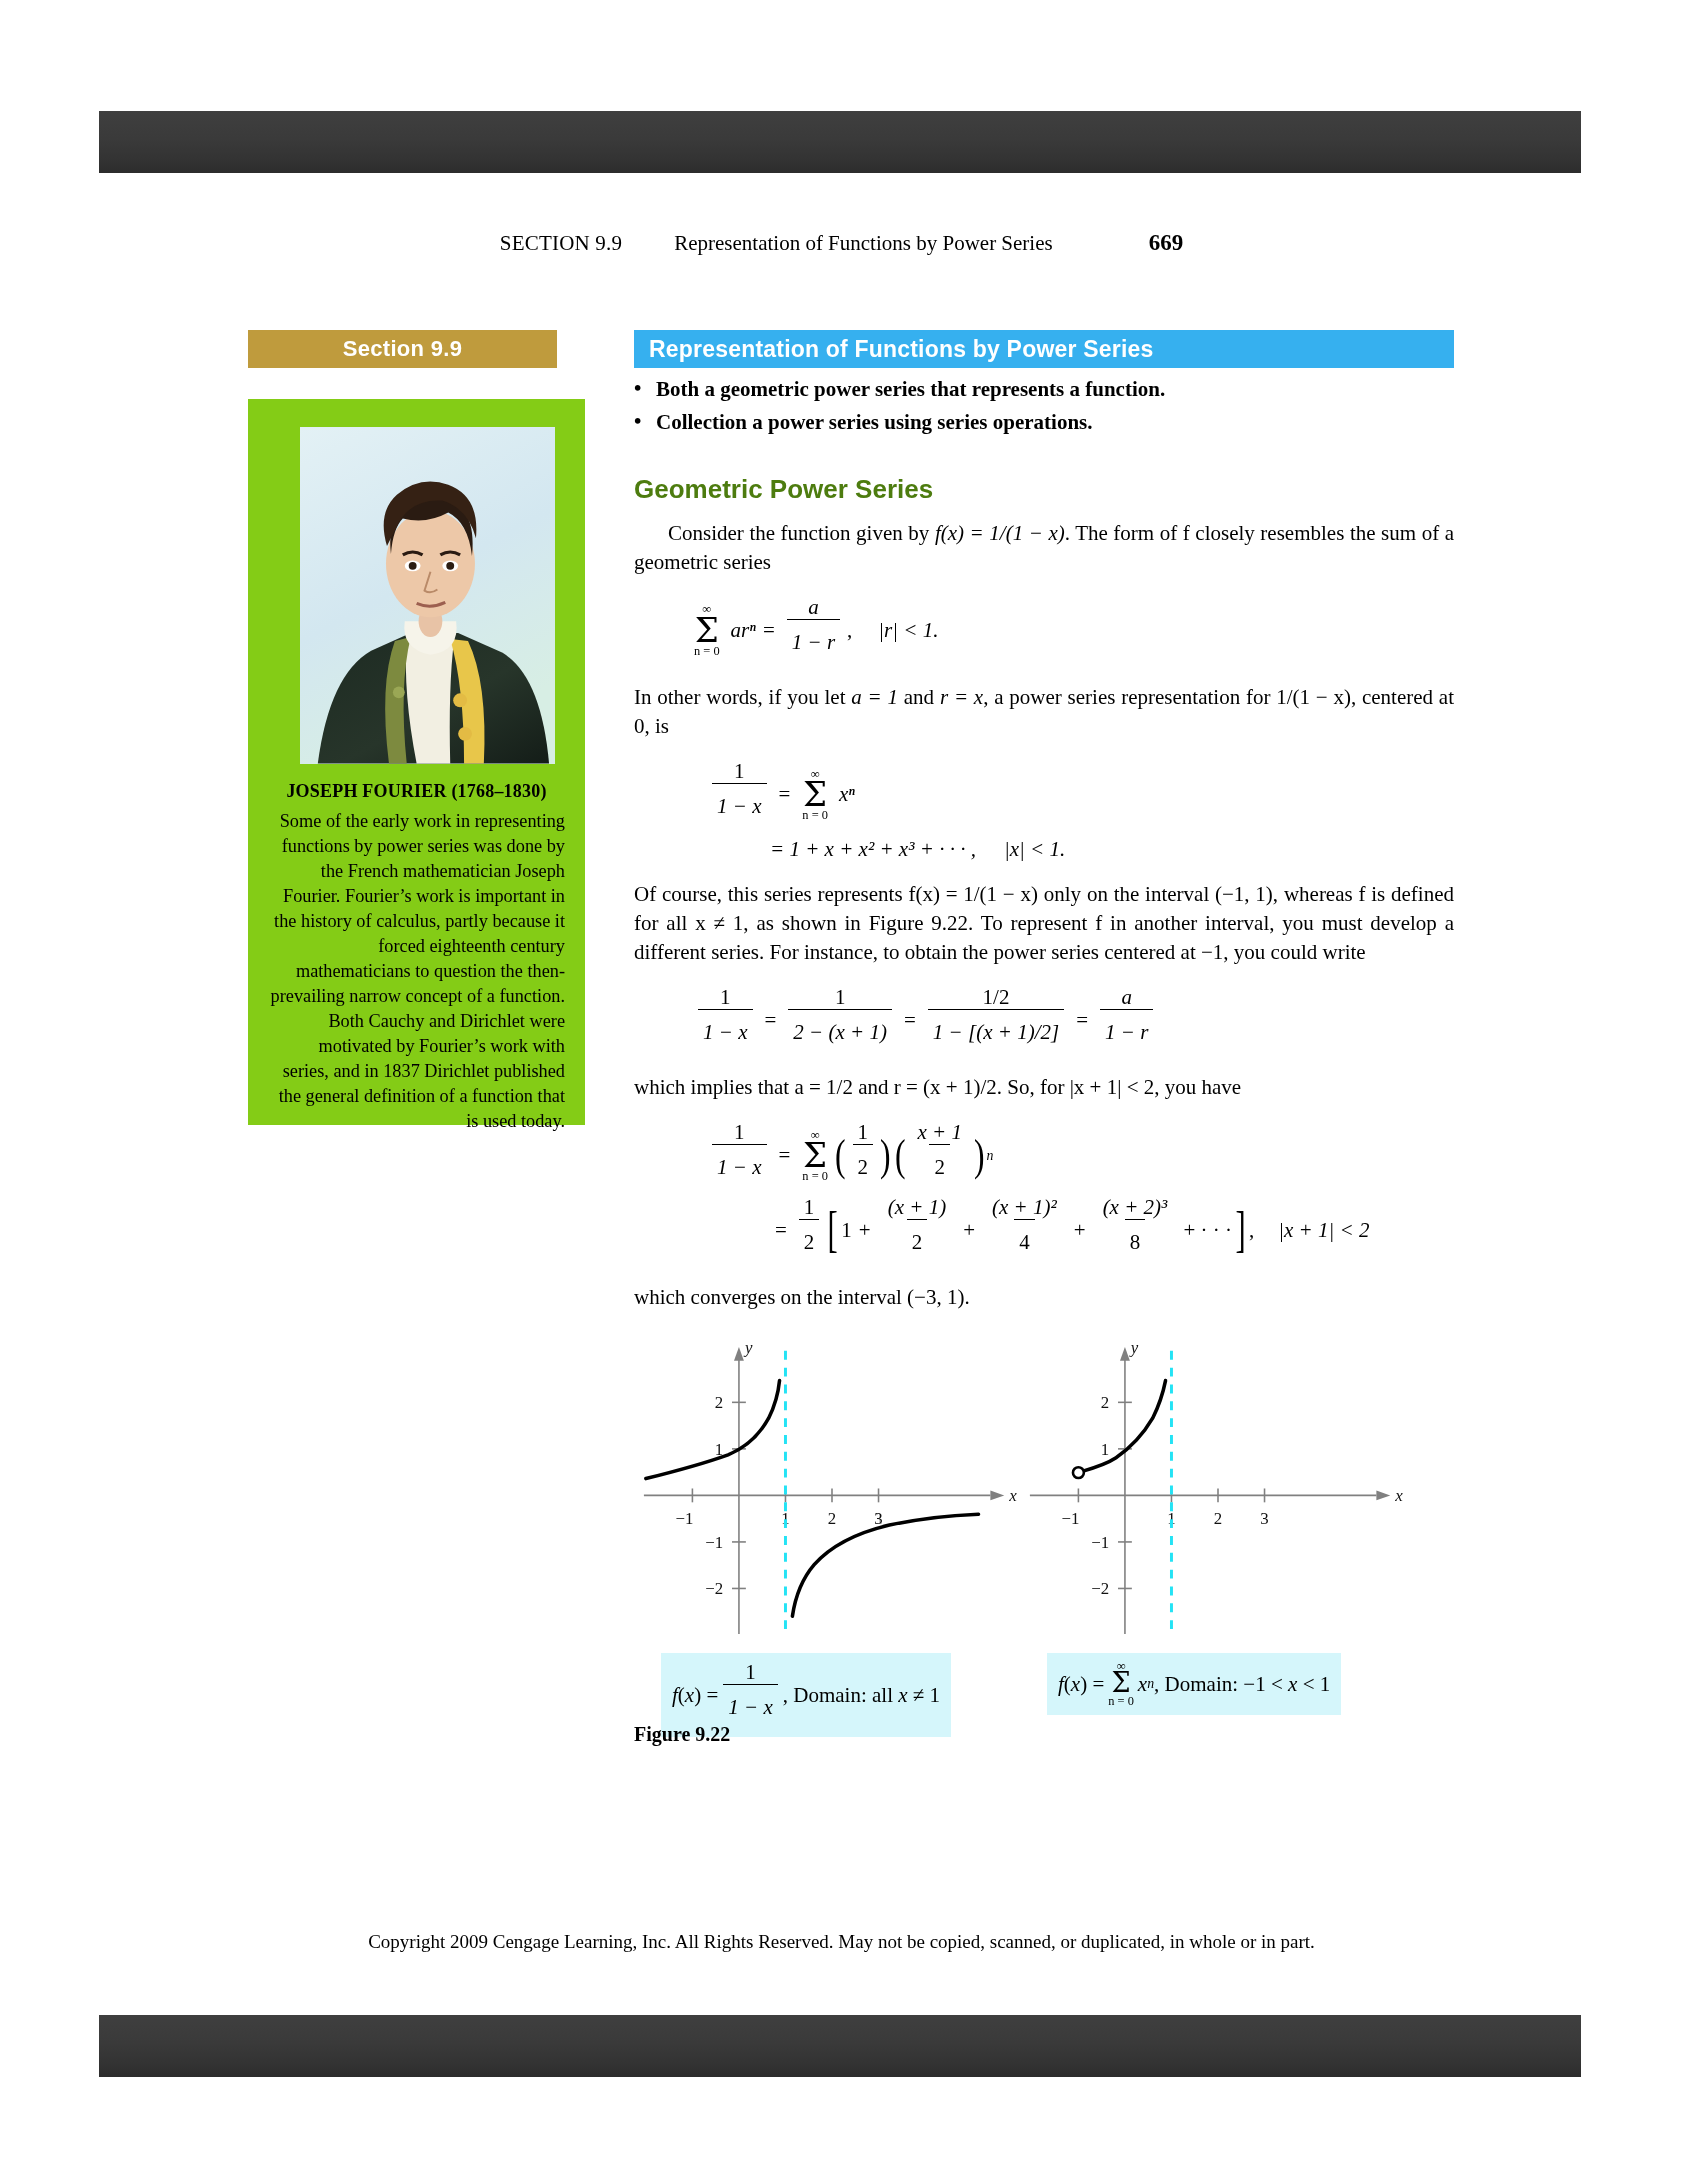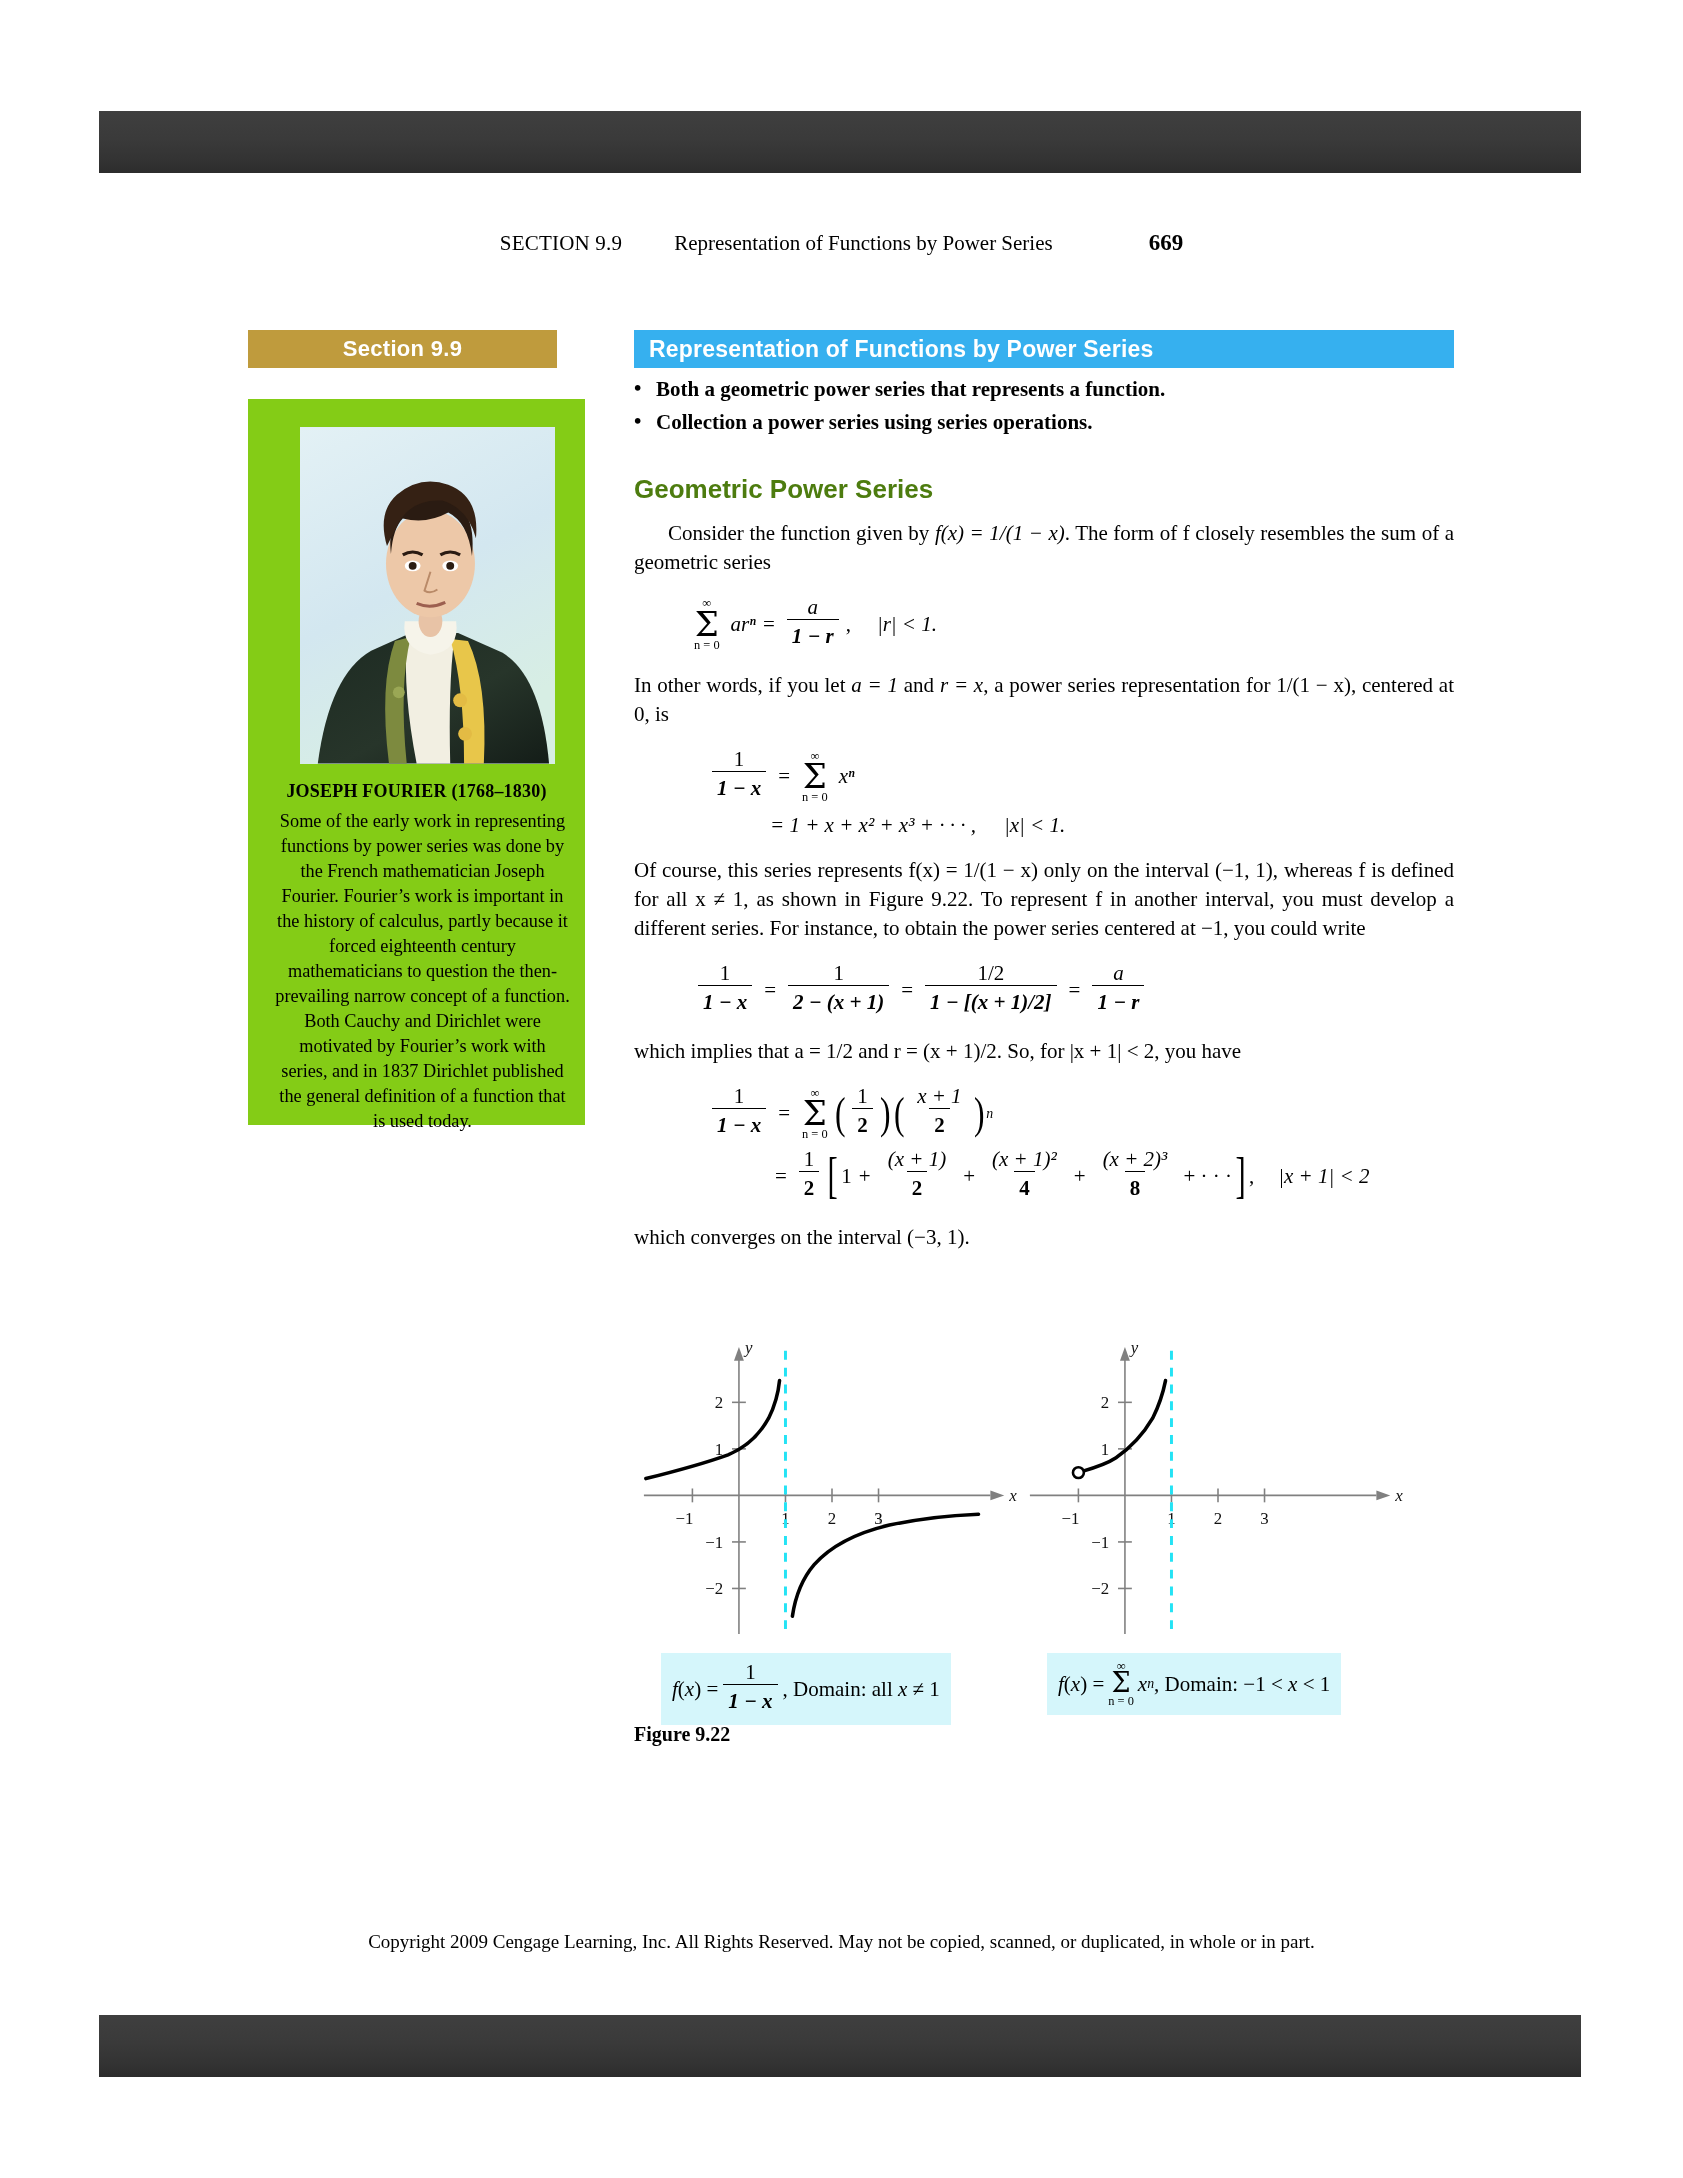--- a/index.html
+++ b/index.html
@@ -52,22 +52,22 @@
     position:absolute;left:52px;top:28px;width:255px;height:337px;
     background:linear-gradient(175deg,#dfeef3 0%,#d4e8f0 35%,#cfe6ee 70%,#d9eee6 100%);
     overflow:hidden;
   }
   #portrait svg{display:block;}
   #bio-name{
     position:absolute;left:0;top:382px;width:337px;text-align:center;
     font-size:18px;font-weight:bold;letter-spacing:0.2px;
   }
   #bio-text{
-    position:absolute;left:26px;top:410px;width:297px;
-    font-size:18.3px;line-height:25px;text-align:center;
+    position:absolute;left:20px;top:410px;width:297px;
+    font-size:18.3px;line-height:25px;text-align:right;
   }
 
   
   #main{position:absolute;left:634px;top:376px;width:820px;}
   .objectives{margin:0;padding:0;list-style:none;font-weight:bold;font-size:21px;}
   .objectives li{position:relative;padding-left:22px;margin-bottom:6px;line-height:27px;}
   .objectives li:before{content:"\2022";position:absolute;left:0;top:-1px;}
 
   #geo-head{
     color:#4d7c0f;font-family:"Liberation Sans", sans-serif;font-weight:bold;
@@ -76,21 +76,21 @@
   .para{font-size:21px;line-height:29px;text-align:justify;margin:0 0 0 0;}
   .para.indent{text-indent:34px;}
 
   
   .math{font-size:21px;line-height:1.25;}
   .mathblock{margin:18px 0 18px 55px;}
   .mvar{font-style:italic;font-family:"Liberation Serif", serif;}
   .row{display:flex;align-items:center;}
   .frac{display:inline-flex;flex-direction:column;align-items:center;vertical-align:middle;margin:0 5px;}
   .frac .num{padding:0 5px;line-height:1.15;}
-  .frac .den{padding:4px 5px;border-top:1.3px solid #000;line-height:1.2;font-weight:bold;}
+  .frac .den{padding:10px 5px;border-top:1.3px solid #000;line-height:1.2;}
   .sum{display:inline-flex;flex-direction:column;align-items:center;margin:0 5px;line-height:1;}
   .sum .lim{font-size:12.4px;}
   .sum .sig{font-size:34px;line-height:0.85;font-family:"DejaVu Serif", serif;}
   sup.ex{font-size:0.66em;vertical-align:super;font-style:italic;}
   sup.exn{font-size:0.66em;vertical-align:super;}
   .op{margin:0 7px;}
   .bigparen{font-size:44px;font-weight:300;line-height:0.8;display:inline-block;transform:scaleX(.72);}
   .bigbrk{font-size:51px;font-weight:300;line-height:0.8;display:inline-block;transform:scaleX(.6);}
 
   

